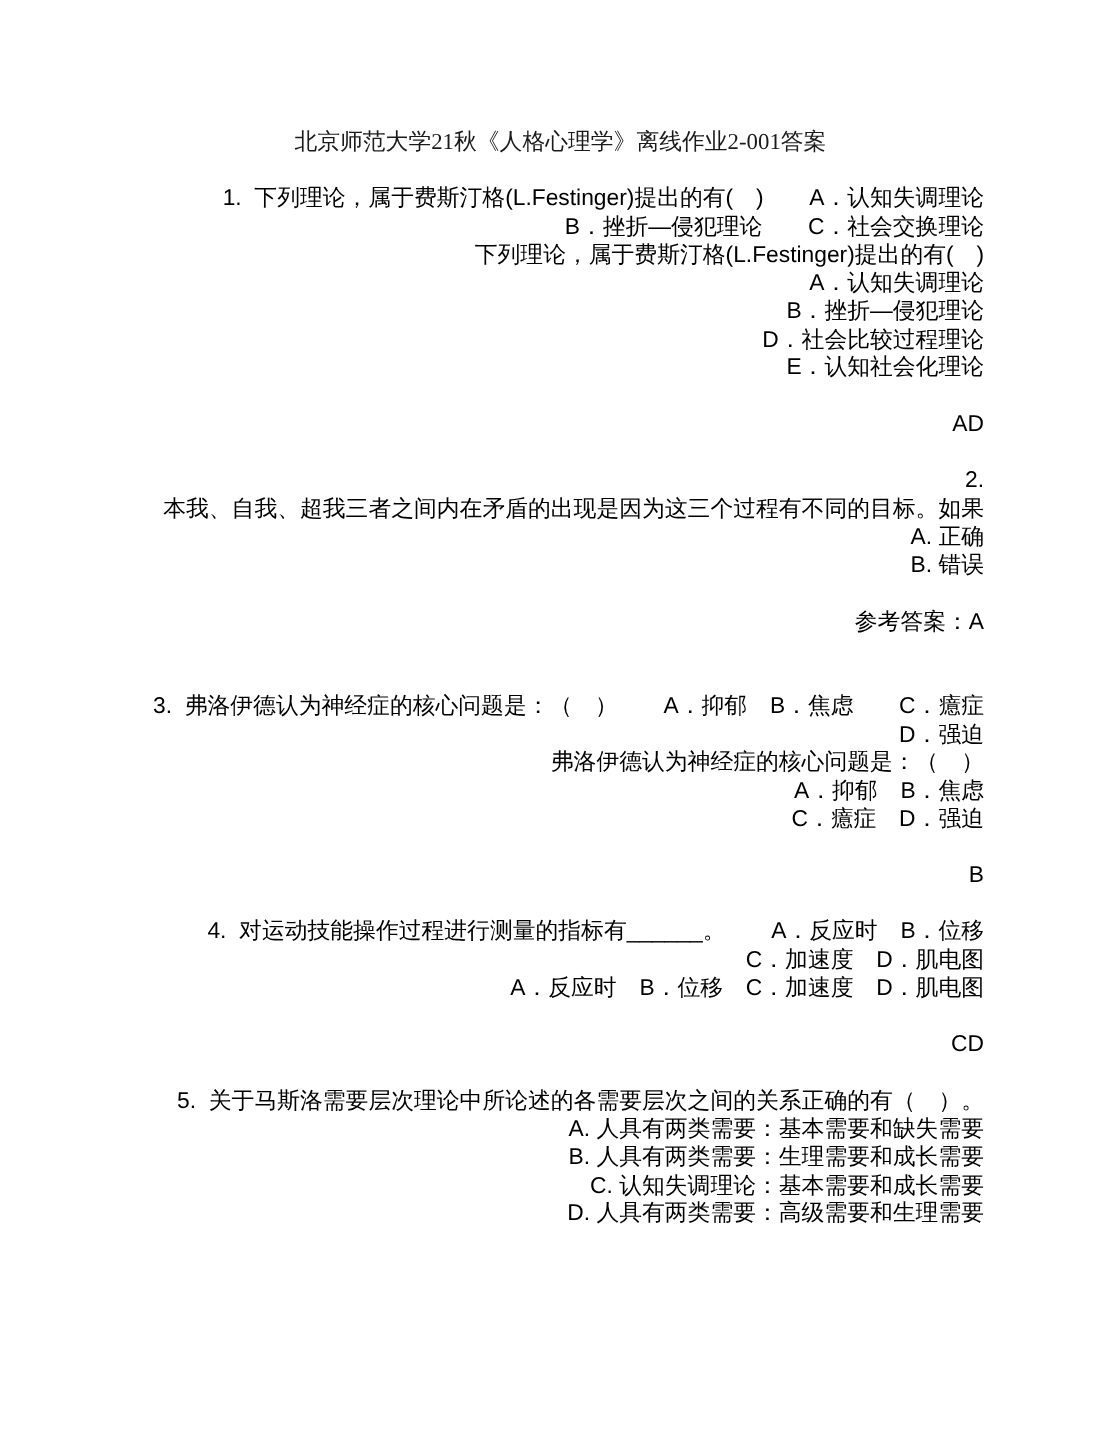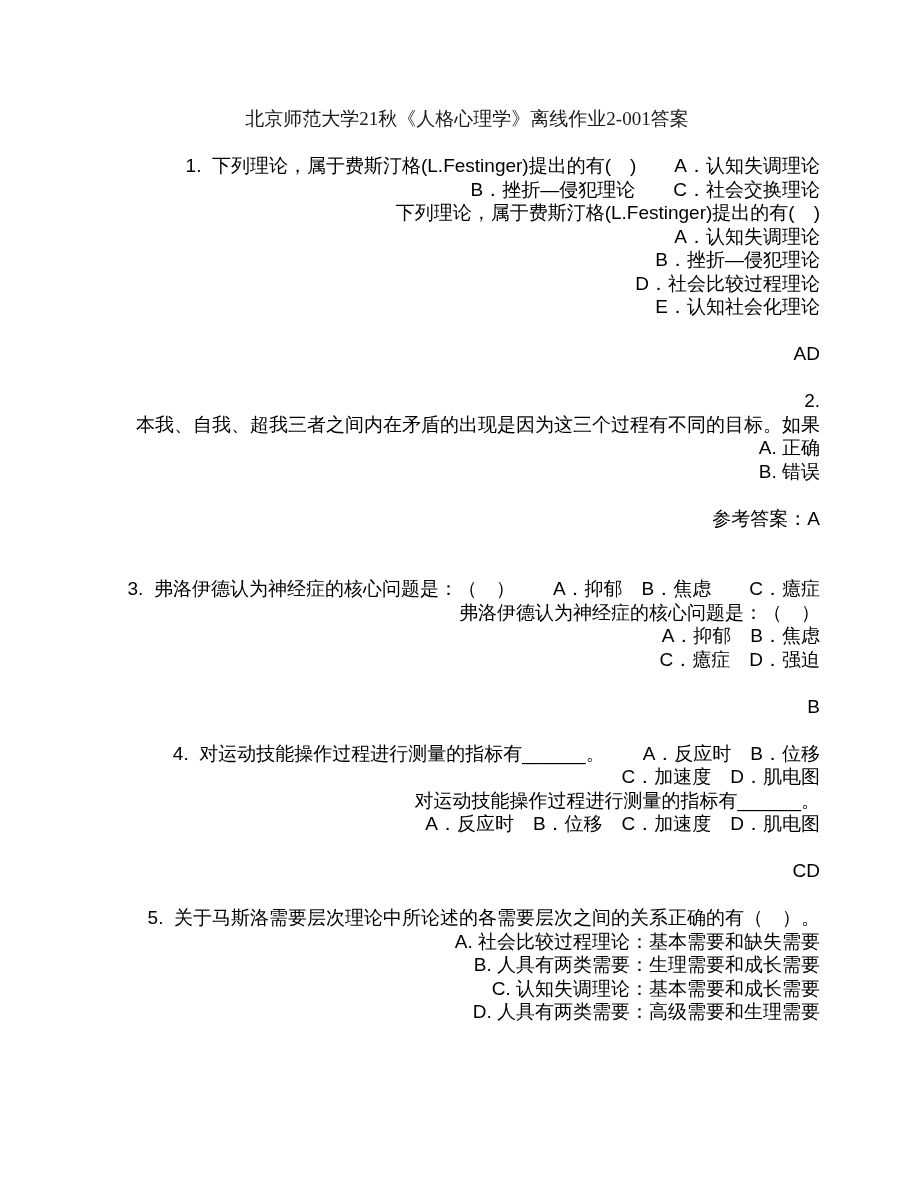--- a/index.html
+++ b/index.html
@@ -68,37 +68,37 @@
         <div class="line">2.</div>
         <div class="line">本我、自我、超我三者之间内在矛盾的出现是因为这三个过程有不同的目标。如果</div>
         <div class="line">A. 正确</div>
         <div class="line">B. 错误</div>
       </div>
       <div class="block">
         <div class="line">参考答案：A</div>
       </div>
       <div class="block gap2">
         <div class="line">3.  弗洛伊德认为神经症的核心问题是：（　）　　A．抑郁　B．焦虑　　C．癔症</div>
+        <div class="line">D．强迫</div>
         <div class="line">弗洛伊德认为神经症的核心问题是：（　）</div>
         <div class="line indent">A．抑郁　B．焦虑</div>
         <div class="line indent">C．癔症　D．强迫</div>
       </div>
       <div class="block">
         <div class="line">B</div>
       </div>
       <div class="block">
         <div class="line">4.  对运动技能操作过程进行测量的指标有______。　　A．反应时　B．位移</div>
         <div class="line">C．加速度　D．肌电图</div>
-        <div class="line">对运动技能操作过程进行测量的指标有______。</div>
         <div class="line indent">A．反应时　B．位移　C．加速度　D．肌电图</div>
       </div>
       <div class="block">
         <div class="line">CD</div>
       </div>
       <div class="block">
         <div class="line">5.  关于马斯洛需要层次理论中所论述的各需要层次之间的关系正确的有（　）。</div>
-        <div class="line">A. 社会比较过程理论：基本需要和缺失需要</div>
+        <div class="line">A. 人具有两类需要：基本需要和缺失需要</div>
         <div class="line">B. 人具有两类需要：生理需要和成长需要</div>
         <div class="line">C. 认知失调理论：基本需要和成长需要</div>
         <div class="line">D. 人具有两类需要：高级需要和生理需要</div>
       </div>
     </div>
 </div>
 
 </body></html>

